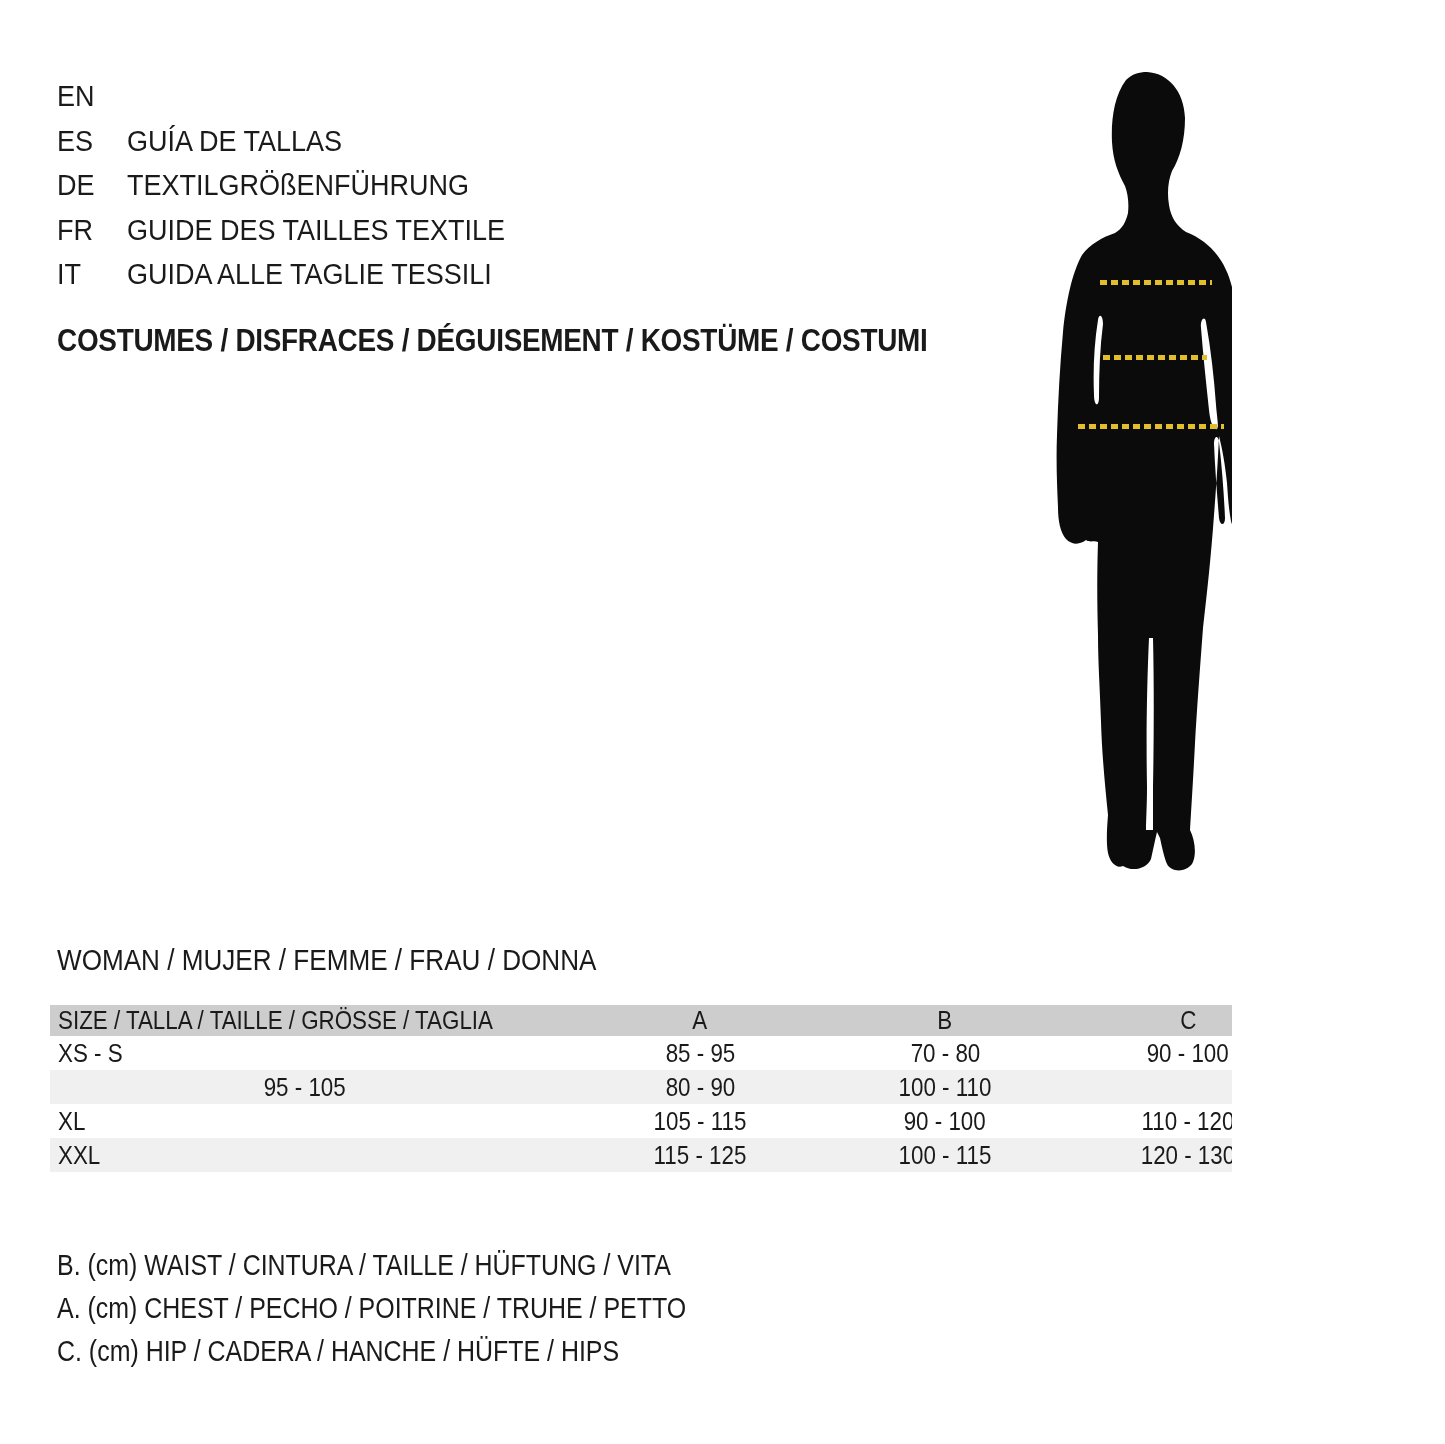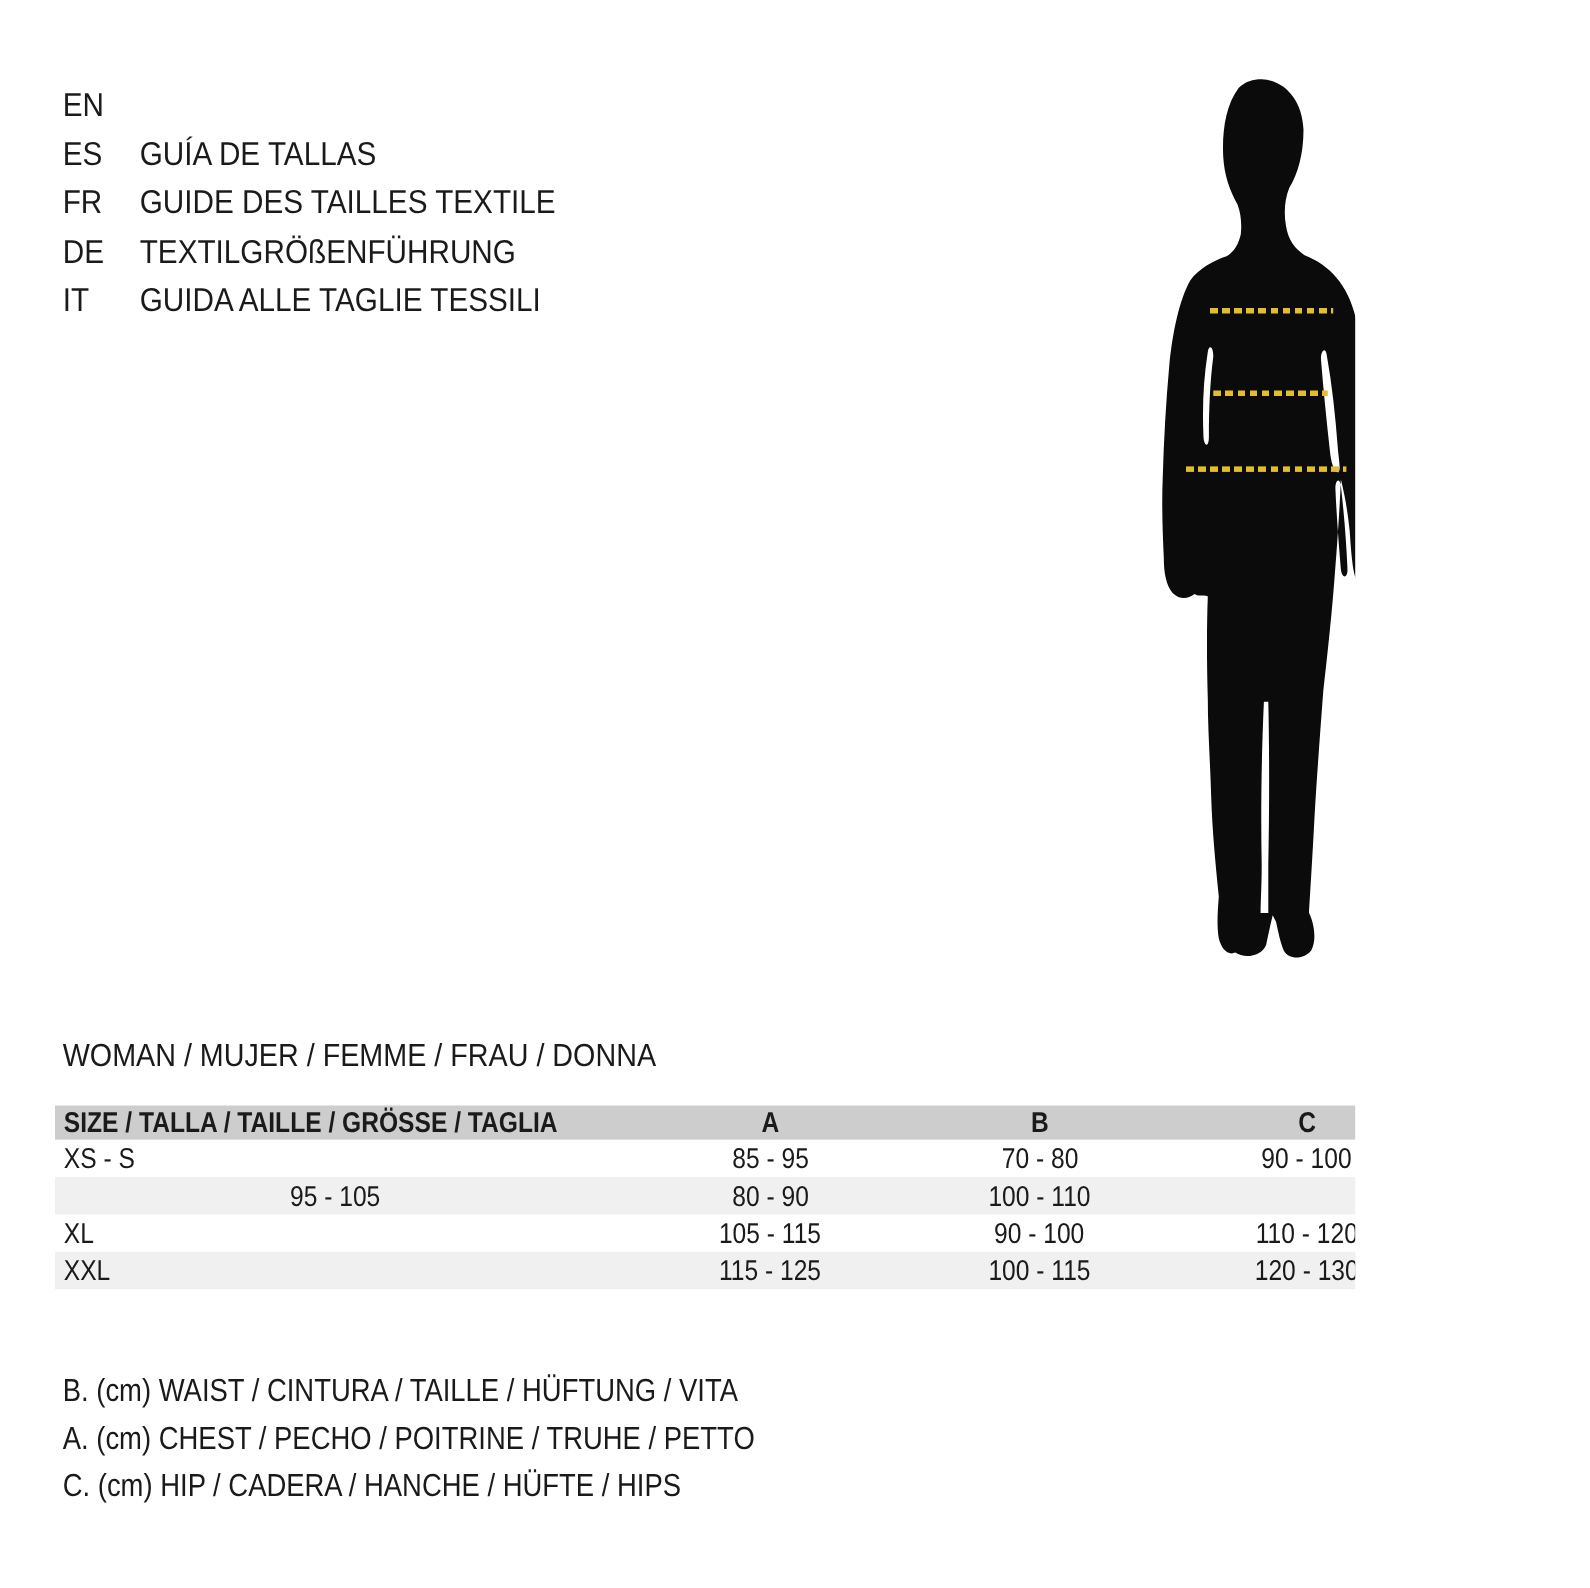--- a/index.html
+++ b/index.html
@@ -36,21 +36,21 @@
   .dash.yellow{background:repeating-linear-gradient(90deg,var(--dash-yellow) 0 7px,transparent 7px 11px);}
   .dash.black{background:repeating-linear-gradient(90deg,var(--dash-black) 0 6px,transparent 6px 11px);}
   .marker-letter{position:absolute;font-size:28px;font-weight:700;line-height:30px;color:#111;}
 
   
   .section-title{position:absolute;left:57px;top:942px;font-size:29px;font-weight:400;line-height:36px;}
 
   
   .size-table{position:absolute;left:50px;top:1005px;width:1332px;font-size:26px;}
   .trow{display:grid;grid-template-columns:510px 280px 210px 276px;padding-right:56px;box-sizing:border-box;width:1332px;}
-  .trow.head{height:31px;line-height:31px;background:var(--table-header-bg);font-weight:700;}
+  .trow.head{height:31px;line-height:31px;background:var(--table-header-bg);font-weight:400;}
   .trow.data{height:34px;line-height:34px;font-weight:400;}
   .trow.stripe{background:var(--table-stripe-bg);}
   .tcell{overflow:visible;}
   .tcell.first{padding-left:8px;}
   .tcell.num{text-align:center;}
 
   
   .legend{position:absolute;left:57px;top:1244px;font-size:29px;font-weight:400;}
   .legend-line{height:43px;line-height:43px;}
 </style>
@@ -61,33 +61,36 @@
 
   <div class="lang-block">
     <div class="lang-row">
       <span class="lang-code"><span class="sx9">EN</span></span>
     </div>
     <div class="lang-row">
       <span class="lang-code"><span class="sx9">ES</span></span>
       <span class="lang-title"><span class="sx9">GUÍA DE TALLAS</span></span>
     </div>
     <div class="lang-row">
+      <span class="lang-code"><span class="sx9">DE</span></span>
+      <span class="lang-title"><span class="sx9">TEXTILGRÖßENFÜHRUNG</span></span>
+    </div>
+    <div class="lang-row">
       <span class="lang-code"><span class="sx9">FR</span></span>
       <span class="lang-title"><span class="sx9">GUIDE DES TAILLES TEXTILE</span></span>
-    </div>
-    <div class="lang-row">
-      <span class="lang-code"><span class="sx9">DE</span></span>
-      <span class="lang-title"><span class="sx9">TEXTILGRÖßENFÜHRUNG</span></span>
     </div>
     <div class="lang-row">
       <span class="lang-code"><span class="sx9">IT</span></span>
       <span class="lang-title"><span class="sx9">GUIDA ALLE TAGLIE TESSILI</span></span>
     </div>
   </div>
 
+  <div class="category-heading">
+    <span class="sx9">COSTUMES / DISFRACES / DÉGUISEMENT / KOSTÜME / COSTUMI</span>
+  </div>
 
   <div class="figure">
     <svg viewBox="0 0 205 815" aria-hidden="true">
       <path fill-rule="evenodd" style="fill:var(--silhouette)" d="M99,2 C120,3 136,21 137,48 C137,70 132,88 124,101 C120,111 119,123 121,135
            C123,148 129,156 138,162 C161,171 177,189 184,217 C191,243 194,268 196,296
            C199,333 201,368 202,398 C203,424 201,444 197,454 C193,463 185,461 183,451
            C181,441 180,428 179,413 C177,393 174,378 171,366 C170,390 168,420 166,445
            C163,487 159,523 155,558 C152,598 149,638 147,673 C145,712 143,743 142,760
            C147,770 149,785 144,794 C137,803 123,802 119,794 C116,787 114,777 112,768
            L109,762 C107,770 105,780 103,789 C99,799 84,802 75,796 C68,799 62,792 60,783

